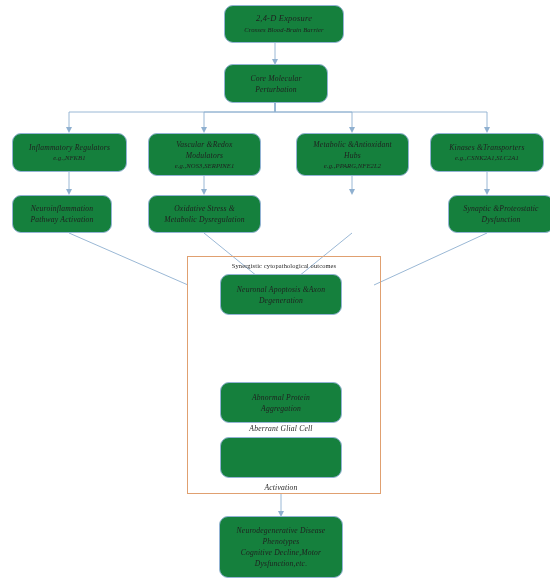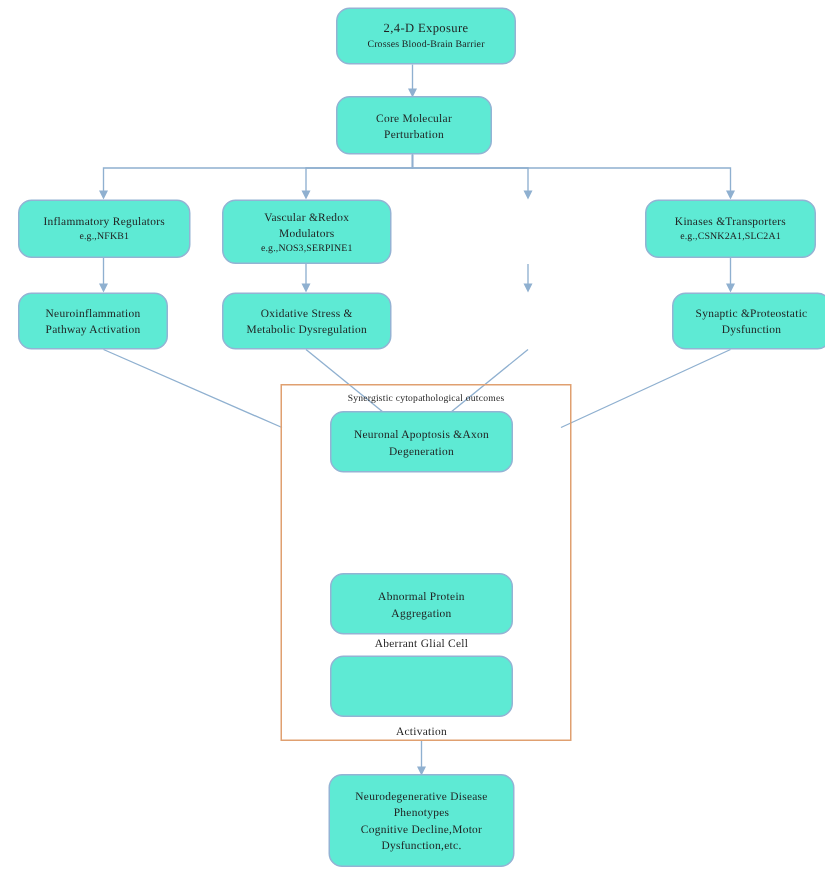--- a/index.html
+++ b/index.html
@@ -14,28 +14,29 @@
 
   
   #wires{position:absolute;left:0;top:0;width:550px;height:583px;pointer-events:none;}
 
   
   .node{
     position:absolute;
     box-sizing:border-box;
     border:1px solid #93b3d4;
     border-radius:9px;
-    background:#5eead4;
+    background:#15803d;
     display:flex;
     flex-direction:column;
     align-items:center;
     justify-content:center;
     text-align:center;
     line-height:1.45;
     color:#1f1f1f;
+    font-style:italic;
   }
   .node .ln{display:block;white-space:nowrap;}
 
   .t-main{font-size:8.4px;letter-spacing:.25px;}
   .t-sub{font-size:6.6px;letter-spacing:.1px;}
   .t-sm{font-size:7.6px;letter-spacing:.2px;}
 
   
   #group-frame{
     position:absolute;
@@ -108,20 +109,25 @@
     <span class="ln t-sm">Inflammatory  Regulators</span>
     <span class="ln t-sub">e.g.,NFKB1</span>
   </div>
 
   <div class="node" style="left:148px;top:133px;width:113px;height:43px;">
     <span class="ln t-sm">Vascular &amp;Redox</span>
     <span class="ln t-sm">Modulators</span>
     <span class="ln t-sub">e.g.,NOS3,SERPINE1</span>
   </div>
 
+  <div class="node" style="left:296px;top:133px;width:113px;height:43px;">
+    <span class="ln t-sm">Metabolic   &amp;Antioxidant</span>
+    <span class="ln t-sm">Hubs</span>
+    <span class="ln t-sub">e.g.,PPARG,NFE2L2</span>
+  </div>
 
   <div class="node" style="left:430px;top:133px;width:114px;height:39px;align-items:center;">
     <span class="ln t-sm">Kinases &amp;Transporters</span>
     <span class="ln t-sub">e.g.,CSNK2A1,SLC2A1</span>
   </div>
 
   <div class="node" style="left:12px;top:195px;width:100px;height:38px;">
     <span class="ln t-sm">Neuroinflammation</span>
     <span class="ln t-sm">Pathway  Activation</span>
   </div>

